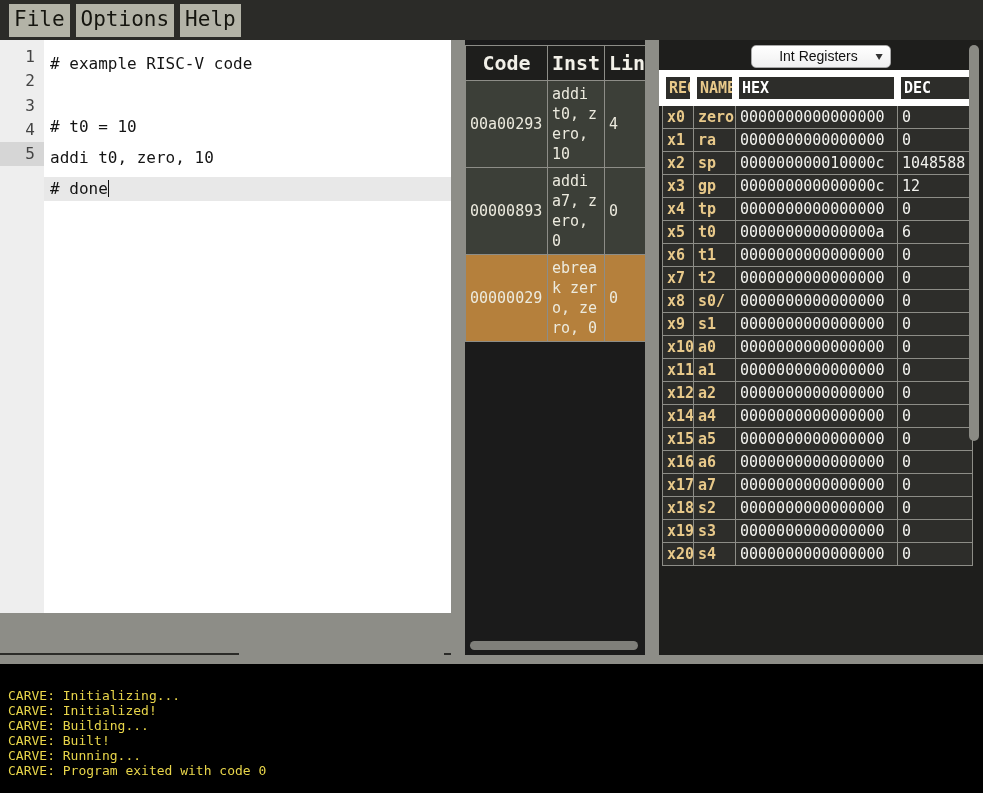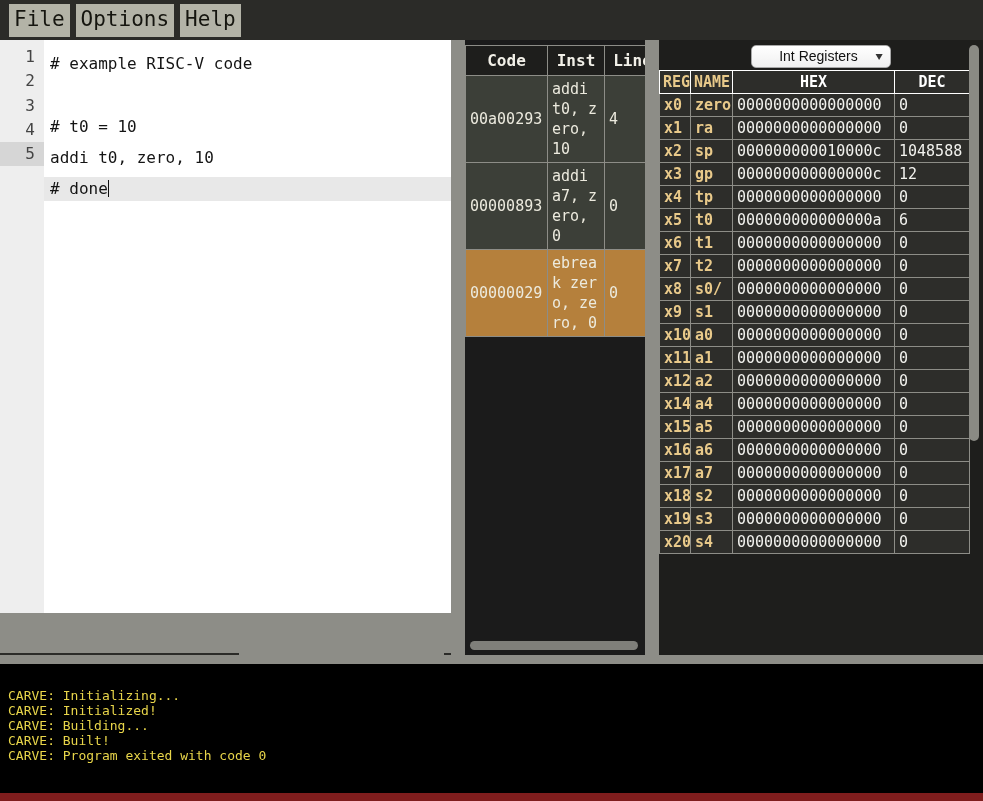--- a/index.html
+++ b/index.html
@@ -5,21 +5,21 @@
   * { box-sizing: border-box; margin: 0; padding: 0; }
   html, body {
     width: 983px; height: 801px;
     background: #000;
     font-family: "DejaVu Sans Mono", monospace;
     overflow: hidden;
   }
   #app {
     position: relative;
     width: 983px; height: 801px;
-    background: #7f1d1d;
+    background: #ffffff;
   }
 
   
   .menubar {
     position: absolute; left: 0; top: 0;
     width: 983px; height: 40px;
     background: #2b2b28;
     display: flex; align-items: center;
     padding-left: 9px;
     gap: 6px;
@@ -112,21 +112,21 @@
   }
   table.code-table {
     border-collapse: collapse;
     table-layout: fixed;
     width: 195px;
   }
   table.code-table th {
     background: #1e1e1c;
     color: #f2f0e8;
     font-family: "DejaVu Sans Mono", monospace;
-    font-size: 16px;
+    font-size: 20px;
     font-weight: bold;
     padding: 5px 4px;
     border: 1px solid #8d8d87;
     text-align: center;
     white-space: nowrap;
     overflow: hidden;
   }
   table.code-table td {
     background: #3c3f38;
     color: #eceade;
@@ -199,22 +199,22 @@
     table-layout: fixed;
     width: 310px;
     margin-top: 2px;
   }
   table.reg-table th {
     background: #2d2d2a;
     font-family: "DejaVu Sans Mono", monospace;
     font-size: 15px;
     font-weight: bold;
     padding: 2px 3px;
-    border: 1px solid #ffffff;
-    text-align: center;
+    border: 7px solid #ffffff;
+    text-align: left;
     white-space: nowrap;
     overflow: hidden;
   }
   table.reg-table th.reg, table.reg-table th.name { color: #e8c98a; }
   table.reg-table th.hex, table.reg-table th.dec { color: #ffffff; }
   table.reg-table td {
     background: #2d2d2a;
     font-family: "DejaVu Sans Mono", monospace;
     font-size: 15px;
     line-height: 18px;
@@ -594,16 +594,17 @@
 
   </div>
 
   <div class="sep-band"></div>
 
   <div class="console">
     <div class="console-line">CARVE: Initializing...</div>
     <div class="console-line">CARVE: Initialized!</div>
     <div class="console-line">CARVE: Building...</div>
     <div class="console-line">CARVE: Built!</div>
+    <div class="console-line">CARVE: Running...</div>
     <div class="console-line">CARVE: Program exited with code 0</div>
   </div>
 
 </div>
 
 </body></html>

